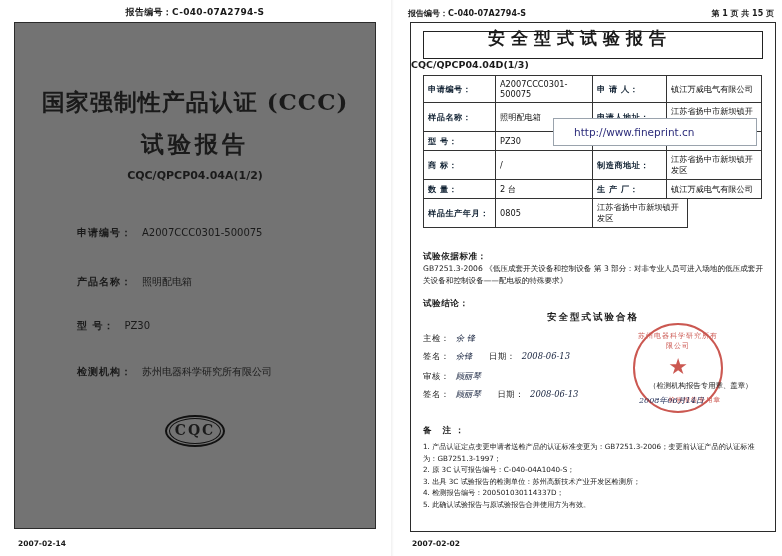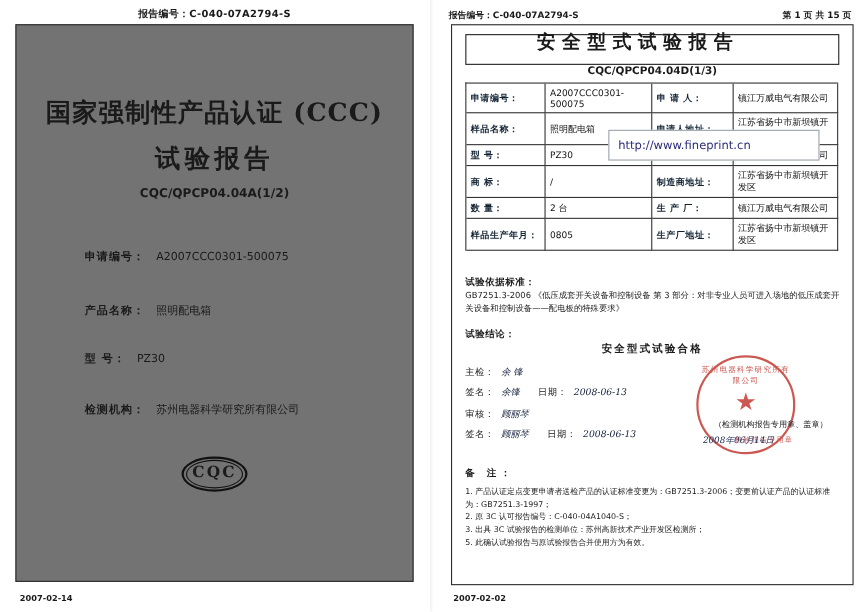--- a/index.html
+++ b/index.html
@@ -79,21 +79,21 @@
   .r-title-box{
     position:absolute;left:12px;top:8px;width:338px;height:26px;
     border:1.4px solid #222;
   }
   .r-title{
     position:absolute;left:0;top:4px;width:338px;text-align:center;
     font-size:17px;font-weight:bold;letter-spacing:6px;
     font-family:"DejaVu Serif","Liberation Serif",serif;
   }
   .r-code{
-    position:absolute;left:0;top:36px;width:364px;text-align:center;
+    position:absolute;left:0;top:36px;width:364px;text-align:left;
     font-size:9.5px;font-weight:bold;
   }
   .r-grid{
     position:absolute;left:12px;top:52px;width:338px;
     border-top:1px solid #333;border-left:1px solid #333;
     font-size:8.2px;
   }
   .r-grid .gr{display:flex;}
   .r-grid .gc{
     border-right:1px solid #333;border-bottom:1px solid #333;
@@ -155,21 +155,21 @@
   #r-notes-label{position:absolute;left:12px;top:402px;font-size:8.6px;font-weight:bold;letter-spacing:4px;}
   #r-notes{
     position:absolute;left:12px;top:418px;width:340px;
     font-size:7.2px;line-height:11.5px;
   }
   .r-foot{position:absolute;left:14px;bottom:8px;font-size:7.5px;font-weight:bold;}
   
   #watermark{
     position:absolute;left:553px;top:118px;width:190px;height:26px;
     background:#ffffff;border:1px solid #9aa3ad;
-    display:flex;align-items:center;
+    display:flex;align-items:center;padding-left:12px;
   }
   #watermark .wm-text{
     padding-left:8px;font-size:10.5px;color:#2b2b7a;
   }
   .divider-shadow{
     position:absolute;left:391px;top:0;width:3px;height:556px;
     background:linear-gradient(to right,rgba(0,0,0,.06),rgba(0,0,0,0));
   }
 </style>
 </head>
@@ -249,21 +249,20 @@
       </div>
       <div class="gr">
         <div class="gc k">数    量：</div>
         <div class="gc v">2 台</div>
         <div class="gc k2">生 产 厂：</div>
         <div class="gc v2">镇江万威电气有限公司</div>
       </div>
       <div class="gr">
         <div class="gc k">样品生产年月：</div>
         <div class="gc v">0805</div>
-        <div class="gc k2">生产厂地址：</div>
         <div class="gc v2">江苏省扬中市新坝镇开发区</div>
       </div>
     </div>
 
     <div class="r-sec" id="r-sec-std">试验依据标准：</div>
     <div id="r-std-text">GB7251.3-2006 《低压成套开关设备和控制设备 第 3 部分：对非专业人员可进入场地的低压成套开关设备和控制设备——配电板的特殊要求》</div>
 
     <div class="r-sec" id="r-sec-concl">试验结论：</div>
     <div id="r-concl-val">安全型式试验合格</div>
 
@@ -288,20 +287,21 @@
       <div class="arc2">检验报告专用章</div>
     </div>
     <div id="seal-note">（检测机构报告专用章、盖章）</div>
     <div id="stamp-date">2008年06月14日</div>
 
     <div id="r-notes-label">备 注：</div>
     <div id="r-notes">
       <div>1. 产品认证定点变更申请者送检产品的认证标准变更为：GB7251.3-2006；变更前认证产品的认证标准为：GB7251.3-1997；</div>
       <div>2. 原 3C 认可报告编号：C-040-04A1040-S；</div>
       <div>3. 出具 3C 试验报告的检测单位：苏州高新技术产业开发区检测所；</div>
+      <div>4. 检测报告编号：200501030114337D；</div>
       <div>5. 此确认试验报告与原试验报告合并使用方为有效。</div>
     </div>
 
   </div>
 
   <div class="r-foot">2007-02-02</div>
 </div>
 
 <div id="watermark">
   <span class="wm-text">http://www.fineprint.cn</span>

